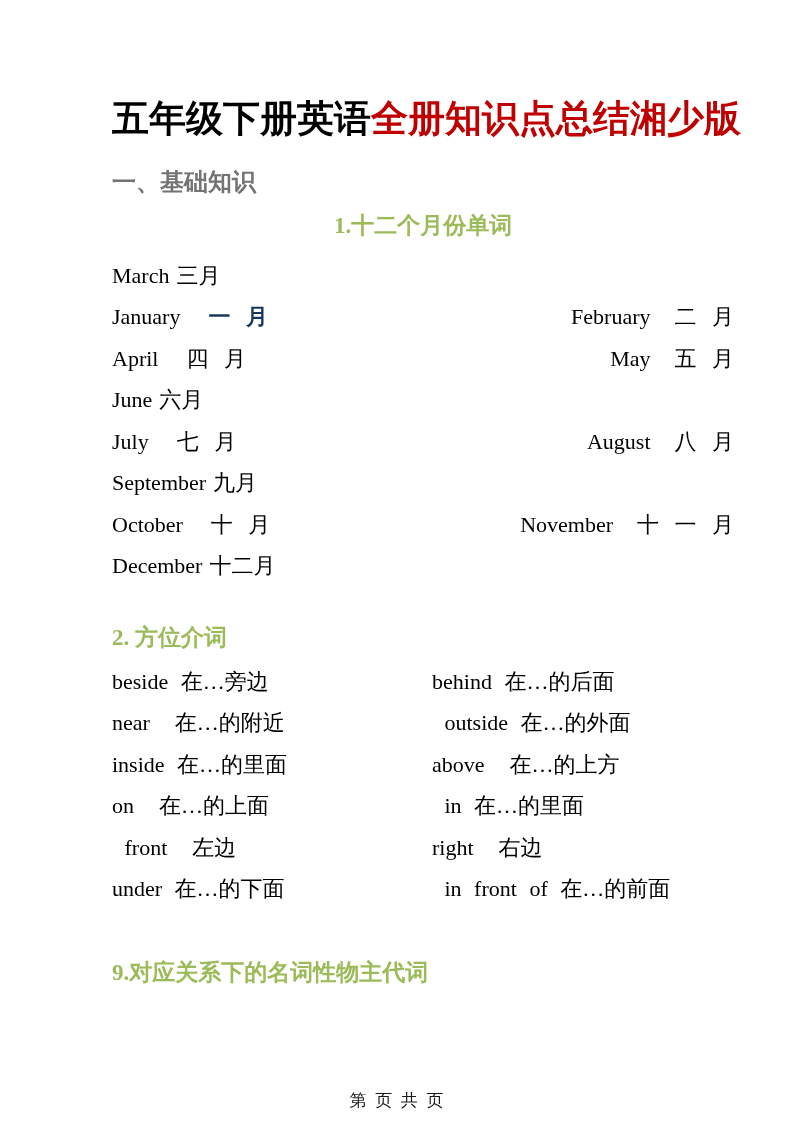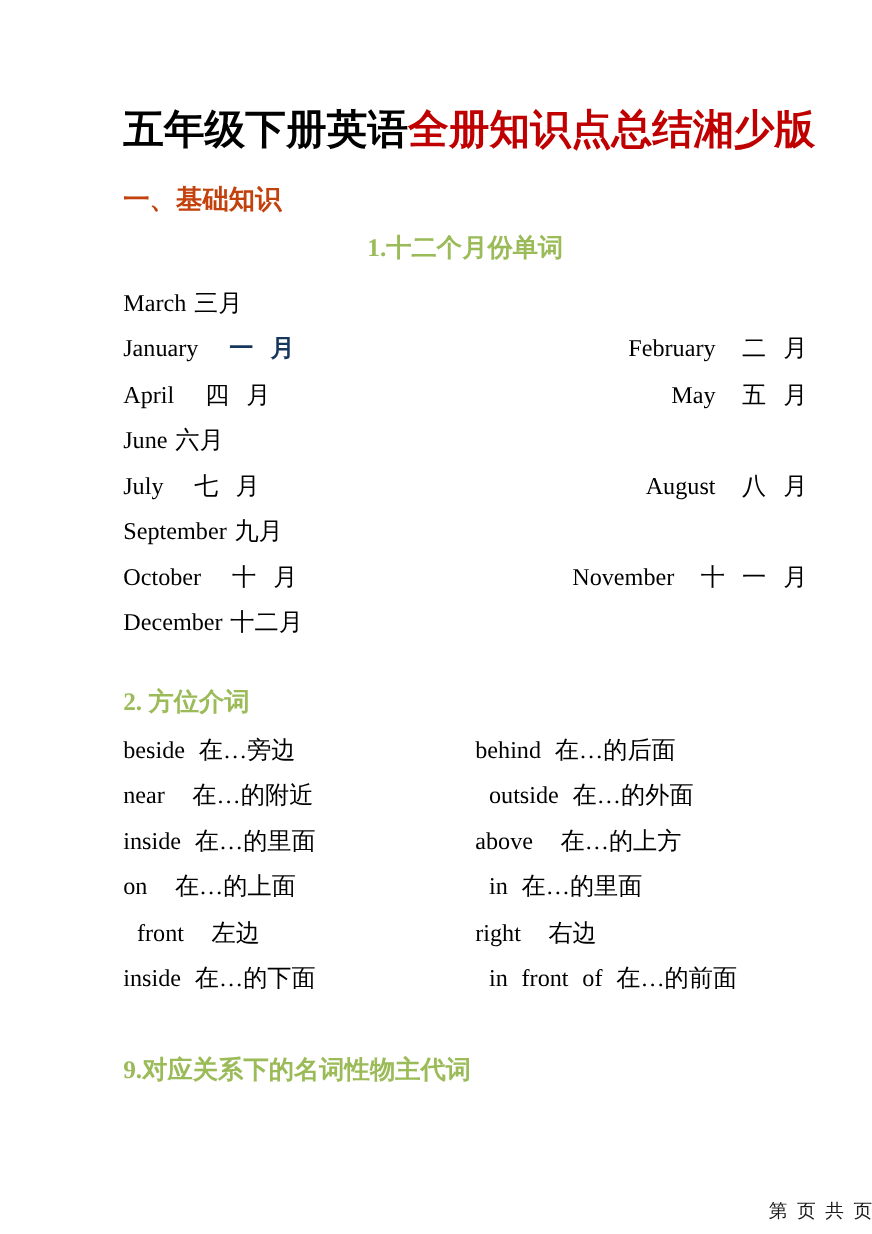--- a/index.html
+++ b/index.html
@@ -32,21 +32,21 @@
     font-size: 37px;
     font-weight: bold;
     line-height: 44px;
     white-space: nowrap;
   }
   .title .red { color: #C00000; }
   .h-nav {
     margin: 26px 0 0 0;
     font-size: 24px;
     line-height: 30px;
-    color: #c2410c;
+    color: #737373;
     font-weight: bold;
   }
   .h-green {
     margin: 0;
     font-size: 23px;
     line-height: 30px;
     color: #9BBB59;
     font-weight: bold;
   }
   .h-green.months-heading  { margin-top: 14px; text-align: center; }
@@ -78,21 +78,21 @@
     font-size: 22px;
     white-space: pre-wrap;
     word-spacing: 7px;
   }
 
   .footer {
     position: absolute;
     left: 0;
     right: 0;
     top: 1089px;
-    text-align: right;
+    text-align: center;
     font-size: 17px;
     font-family: "Liberation Sans", sans-serif;
     color: #1a1a1a;
     word-spacing: 4px;
   }
 </style>
 </head>
 <body>
 
 <div class="page">
@@ -152,21 +152,21 @@
       </div>
       <div class="prow">
         <span>on  在…的上面</span>
         <span> in 在…的里面</span>
       </div>
       <div class="prow">
         <span> front  左边</span>
         <span>right  右边</span>
       </div>
       <div class="prow">
-        <span>inside 在…的下面</span>
+        <span>under 在…的下面</span>
         <span> in front of 在…的前面</span>
       </div>
     </div>
 
     <h3 class="h-green pronouns-heading">9.对应关系下的名词性物主代词</h3>
 
   </div>
 
   <div class="footer">第 页 共 页</div>
 </div>

